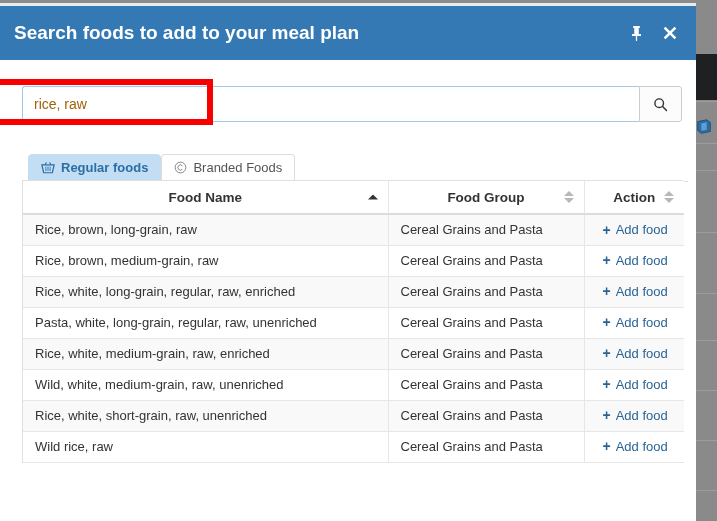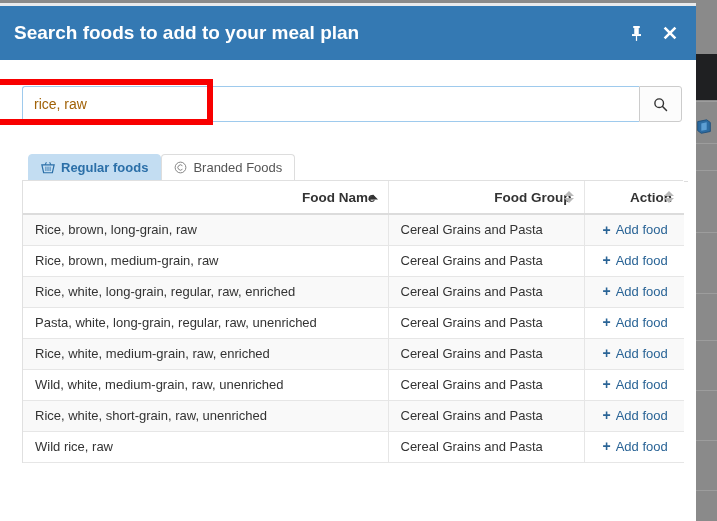--- a/index.html
+++ b/index.html
@@ -113,21 +113,21 @@
   
   .table-wrap {
     position: absolute; top: 120px; left: 22px; width: 661px;
     border: 1px solid #e0e0e0; border-bottom: none;
   }
   table { border-collapse: collapse; width: 100%; table-layout: fixed; }
   thead th {
     height: 33px; background: #ffffff;
     border-bottom: 2px solid #dcdcdc; border-right: 1px solid #e6e6e6;
     font-size: 13.5px; font-weight: bold; color: #333333;
-    text-align: right; padding: 0 12px; position: relative;
+    text-align: center; padding: 0 12px; position: relative;
   }
   thead th:last-child { border-right: none; }
   .col-name  { width: 365px; }
   .col-group { width: 196px; }
   .col-act   { width: 100px; }
 
   .sort-ind {
     position: absolute; right: 10px; top: 50%; transform: translateY(-50%);
     display: flex; flex-direction: column; gap: 2px;
   }

